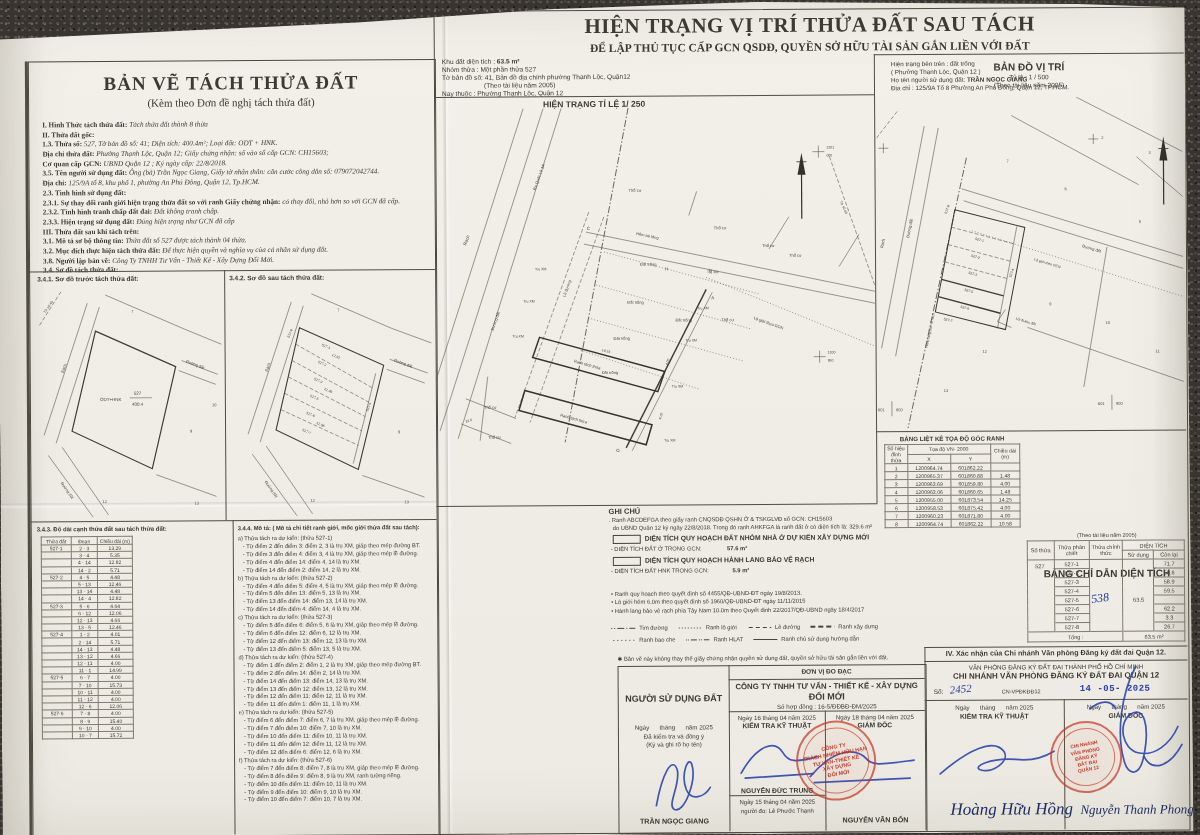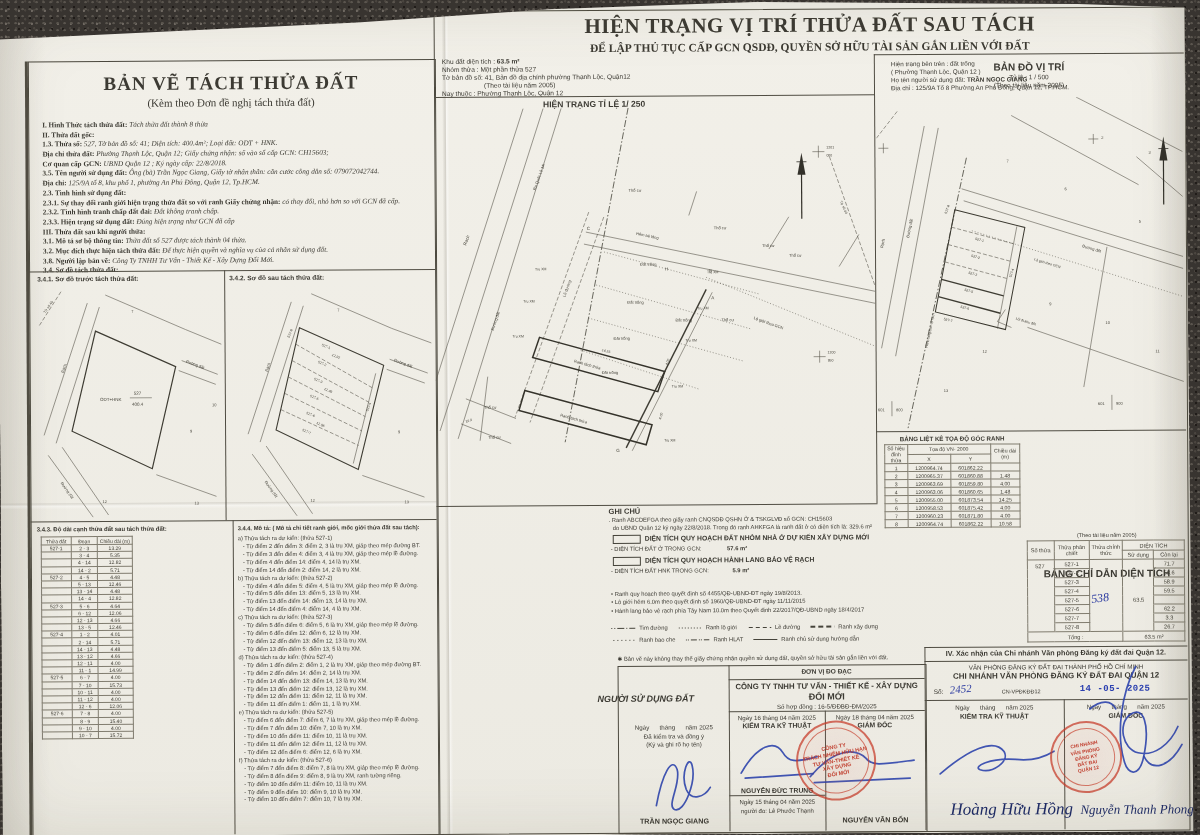--- a/index.html
+++ b/index.html
@@ -88,21 +88,21 @@
         <div class="bl"><span class="lb">II. Thửa đất gốc:</span><span class="vl"></span></div>
         <div class="bl"><span class="lb">1.3. Thửa số: </span><span class="vl">527, Tờ bản đồ số: 41; Diện tích: 400.4m²; Loại đất: ODT + HNK.</span></div>
         <div class="bl"><span class="lb">Địa chỉ thửa đất: </span><span class="vl">Phường Thạnh Lộc, Quận 12; Giấy chứng nhận: số vào sổ cấp GCN: CH15603;</span></div>
         <div class="bl"><span class="lb">Cơ quan cấp GCN: </span><span class="vl">UBND Quận 12 ; Ký ngày cấp: 22/8/2018.</span></div>
         <div class="bl"><span class="lb">3.5. Tên người sử dụng đất: </span><span class="vl">Ông (bà) Trần Ngọc Giang, Giấy tờ nhân thân: căn cước công dân số: 079072042744.</span></div>
         <div class="bl"><span class="lb">Địa chỉ: </span><span class="vl">125/9A tổ 8, khu phố 1, phường An Phú Đông, Quận 12, Tp.HCM.</span></div>
         <div class="bl"><span class="lb">2.3. Tình hình sử dụng đất:</span><span class="vl"></span></div>
         <div class="bl"><span class="lb">2.3.1. Sự thay đổi ranh giới hiện trạng thửa đất so với ranh Giấy chứng nhận: </span><span class="vl">có thay đổi, nhỏ hơn so với GCN đã cấp.</span></div>
         <div class="bl"><span class="lb">2.3.2. Tình hình tranh chấp đất đai: </span><span class="vl">Đất không tranh chấp.</span></div>
         <div class="bl"><span class="lb">2.3.3. Hiện trạng sử dụng đất: </span><span class="vl">Đúng hiện trạng như GCN đã cấp</span></div>
-        <div class="bl"><span class="lb">III. Thửa đất sau khi người thửa:</span><span class="vl"></span></div>
+        <div class="bl"><span class="lb">III. Thửa đất sau khi tách trên:</span><span class="vl"></span></div>
         <div class="bl"><span class="lb">3.1. Mô tả sơ bộ thông tin: </span><span class="vl">Thửa đất số 527 được tách thành 04 thửa.</span></div>
         <div class="bl"><span class="lb">3.2. Mục đích thực hiện tách thửa đất: </span><span class="vl">Để thực hiện quyền và nghĩa vụ của cá nhân sử dụng đất.</span></div>
         <div class="bl"><span class="lb">3.8. Người lập bản vẽ: </span><span class="vl">Công Ty TNHH Tư Vấn - Thiết Kế - Xây Dựng Đổi Mới.</span></div>
         <div class="bl"><span class="lb">3.4. Sơ đồ tách thửa đất:</span><span class="vl"></span></div>
       </div>
 
   <div class="ln" style="left:30px;top:268px;width:406px;height:1px;"></div>
   <div class="ln" style="left:30px;top:518px;width:406px;height:1px;"></div>
   <div class="ln" style="left:225px;top:268px;width:1px;height:250px;"></div>
   <div class="ln" style="left:232px;top:518px;width:1px;height:314px;"></div>
@@ -726,21 +726,21 @@
 
   <div class="t sans" style="left:616px;top:656px;width:310px;font-size:5.8px;">✱ Bản vẽ này không thay thế giấy chứng nhận quyền sử dụng đất, quyền sở hữu tài sản gắn liền với đất.</div>
 
   <div class="frame" style="left:616px;top:666px;width:307px;height:166px;"></div>
   <div class="ln" style="left:727px;top:666px;width:1px;height:166px;"></div>
   <div class="ln" style="left:727px;top:680px;width:196px;height:1px;"></div>
   <div class="ln" style="left:727px;top:712px;width:196px;height:1px;"></div>
   <div class="ln" style="left:823px;top:712px;width:1px;height:120px;"></div>
   <div class="ln" style="left:727px;top:796px;width:96px;height:1px;"></div>
 
-  <div class="t c b sans" style="left:592px;top:694px;width:104px;font-size:9px;font-style:italic;">NGƯỜI SỬ DỤNG ĐẤT</div>
+  <div class="t c b sans" style="left:620px;top:694px;width:104px;font-size:9px;">NGƯỜI SỬ DỤNG ĐẤT</div>
   <div class="t c sans pre" style="left:618px;top:724px;width:108px;font-size:6.2px;">Ngày      tháng      năm 2025</div>
   <div class="t c sans" style="left:618px;top:733px;width:108px;font-size:6.2px;">Đã kiểm tra và đồng ý</div>
   <div class="t c sans" style="left:618px;top:741px;width:108px;font-size:6.2px;">(Ký và ghi rõ họ tên)</div>
   <svg class="sig" style="position:absolute;left:640px;top:748px;" width="80" height="70" viewBox="0 0 80 70">
     <path d="M14,58 C20,26 30,8 35,22 C39,36 24,58 32,62 C42,66 54,34 50,18 C47,6 38,26 44,42 C49,54 62,50 68,40"></path>
   </svg>
   <div class="t c b sans" style="left:618px;top:818px;width:108px;font-size:7.2px;">TRẦN NGỌC GIANG</div>
 
   <div class="t c b sans" style="left:727px;top:669px;width:196px;font-size:6.5px;">ĐƠN VỊ ĐO ĐẠC</div>
   <div class="t c b sans" style="left:727px;top:683px;width:196px;font-size:7.8px;">CÔNG TY TNHH TƯ VẤN  - THIẾT KẾ - XÂY DỰNG</div>

